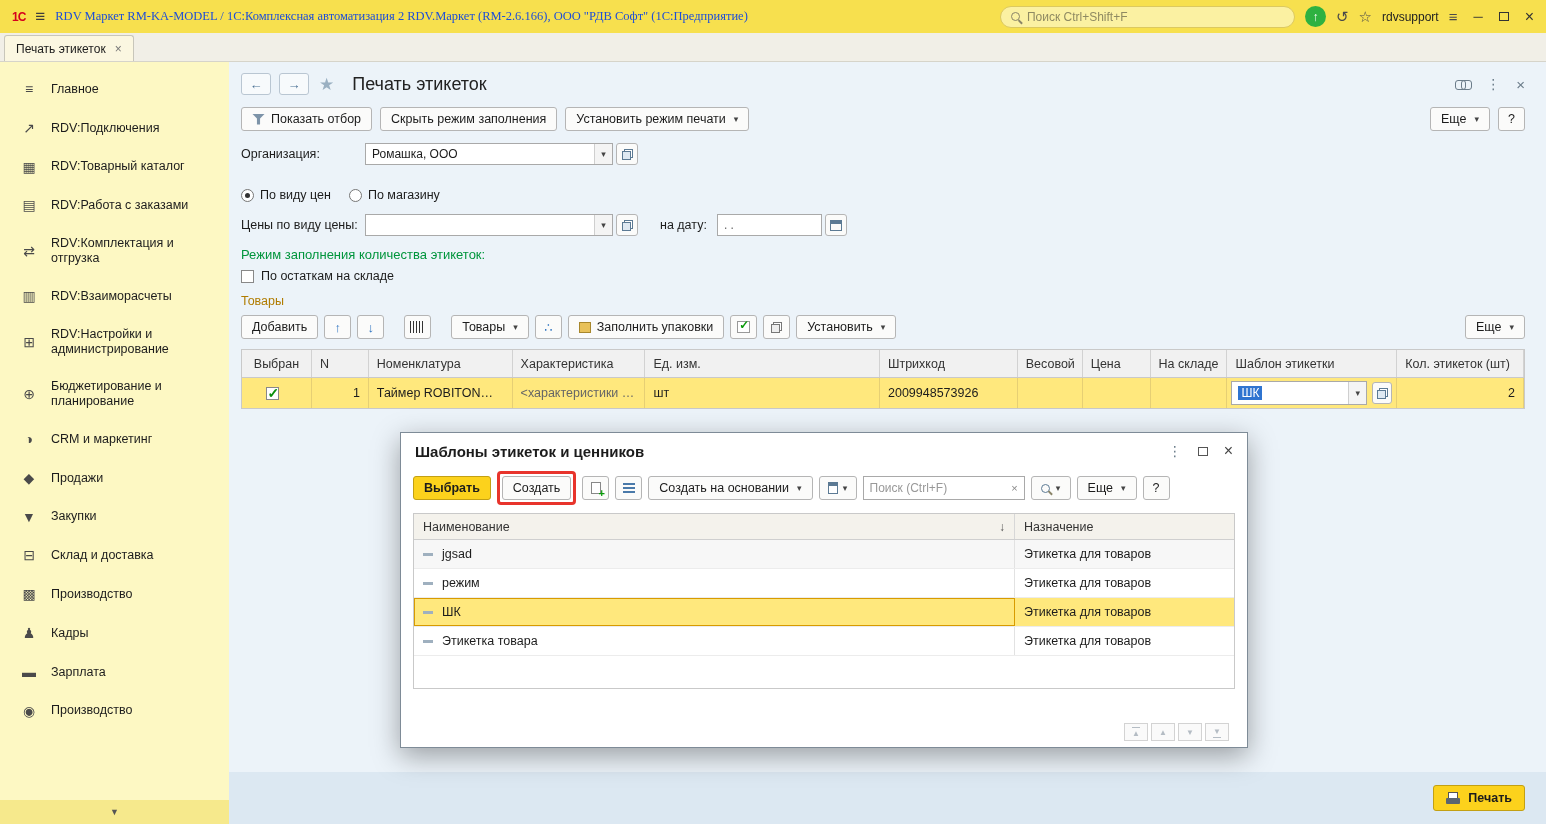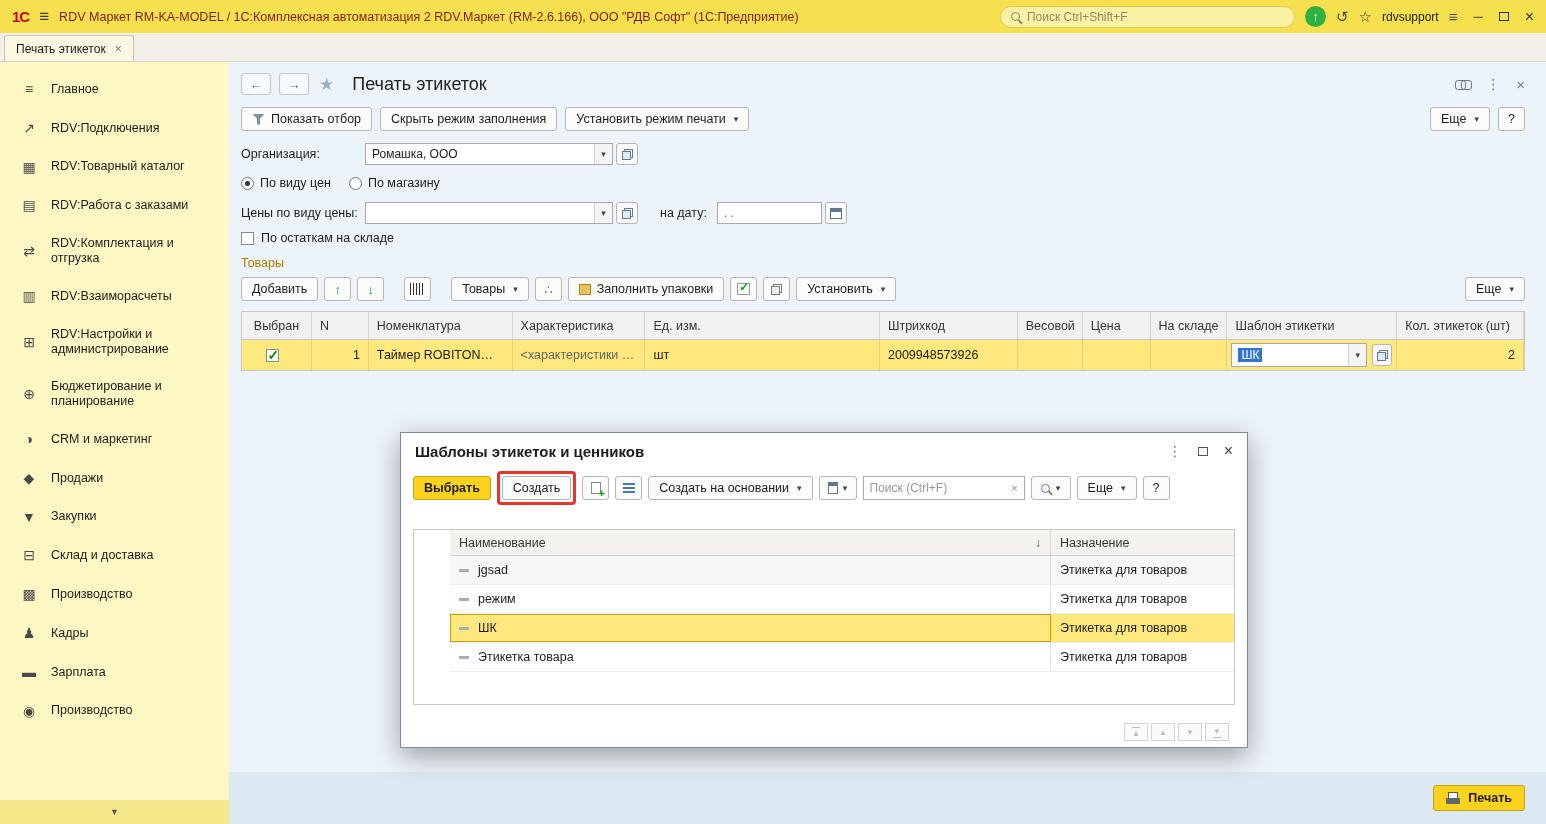--- a/index.html
+++ b/index.html
@@ -7,23 +7,23 @@
   .root {
     position: relative; width: 1546px; height: 824px; overflow: hidden;
     font-family: "Liberation Sans", sans-serif; font-size: 12.5px; color: #1c1c1c;
     background: #ecf3f9; cursor: default;
   }
   
   .titlebar {
     position: absolute; top:0; left:0; right:0; height:33px;
     background:#f7e04e; display:flex; align-items:center; padding:0 12px; gap:10px;
   }
-  .logo { color:#d6001c; font-weight:bold; font-size:15px; letter-spacing:-1px; flex:none; }
+  .logo { color:#d6001c; font-weight:bold; font-size:12px; letter-spacing:-1px; flex:none; }
   .hamburger { font-size:17px; color:#3c3c3c; flex:none; }
-  .win-title { font-size:12.5px; color:#7f1d1d; white-space:nowrap; overflow:hidden; text-overflow:ellipsis; max-width:830px; }
+  .win-title { font-size:12.5px; color:#1d4ed8; white-space:nowrap; overflow:hidden; text-overflow:ellipsis; max-width:830px;font-family:Liberation Serif, serif; }
   .tb-search {
     margin-left:auto; width:295px; height:22px; background:#fbf1a2; border:1px solid #dcc95f;
     border-radius:11px; display:flex; align-items:center; padding:0 10px; gap:7px; flex:none;
   }
   .tb-search input { background:transparent; border:none; outline:none; width:100%; font:inherit; font-size:12px; color:#444; }
   .tb-search input::placeholder { color:#8f8a62; }
   .ic-magnifier { position:relative; width:9px; height:9px; border:1.5px solid #8a8468; border-radius:50%; flex:none; }
   .ic-magnifier::after { content:""; position:absolute; width:5px; height:1.5px; background:#8a8468; transform:rotate(45deg); right:-4px; bottom:-2px; }
   .green-badge { width:21px; height:21px; border-radius:50%; background:#2eb141; color:#fff; display:flex; align-items:center; justify-content:center; font-size:12px; font-weight:bold; flex:none; }
   .tb-ic { color:#4a4a4a; font-size:15px; flex:none; }
@@ -127,21 +127,21 @@
   .btn-yellow { background:#fcd21c; border:1px solid #c3a013; font-weight:bold; }
   .annot { border:3px solid #e8342c; border-radius:4px; padding:2px; display:inline-flex; }
   .ic-docplus { width:10px; height:12px; border:1px solid #888; background:#fff; position:relative; }
   .ic-docplus::after { content:"+"; position:absolute; right:-5px; bottom:-6px; color:#0a9a0a; font-weight:bold; font-size:11px; }
   .ic-list { width:12px; height:10px; background:repeating-linear-gradient(180deg,#4a7aaa 0 2px,transparent 2px 4px); }
   .ic-clipboard { width:10px; height:12px; border:1px solid #5c7a94; background:linear-gradient(#5c7a94 0 3px,#fff 3px); }
   .dlg-search { display:flex; align-items:center; height:24px; border:1px solid #a9a9a9; background:#fff; width:162px; padding:0 6px; gap:5px; }
   .dlg-search input { border:none; outline:none; flex:1; min-width:0; font:inherit; font-size:12px; color:#333; background:transparent; }
   .dlg-search input::placeholder { color:#999; }
   .clear-x { color:#888; font-size:11px; }
-  .dlg-grid { margin:16px 12px; border:1px solid #c9c9c9; height:176px; background:#fff; overflow:hidden;padding-left:36px; }
+  .dlg-grid { margin:0 12px; border:1px solid #c9c9c9; height:176px; background:#fff; overflow:hidden; }
   .dlg-head { display:flex; height:26px; background:#f4f2ec; border-bottom:1px solid #cfcfcf; }
   .dh { display:flex; align-items:center; padding:0 9px; border-right:1px solid #d7d7d7; color:#333; }
   .dh-name { width:601px; } .dh-purpose { flex:1; border-right:none; }
   .sort { margin-left:auto; color:#555; font-size:12px; }
   .dlg-row { display:flex; height:29px; border-bottom:1px solid #ececec; background:#fff; }
   .dlg-row.alt { background:#f7f7f7; }
   .dlg-row.selected { background:#ffe87d; }
   .dc { display:flex; align-items:center; padding:0 9px; gap:9px; overflow:hidden; white-space:nowrap; }
   .dc-name { width:601px; border-right:1px solid #e2e2e2; }
   .dc-purpose { flex:1; }
@@ -306,21 +306,21 @@
         <span class="flabel">Организация:</span>
         <span class="combo">
           <span class="combo-text">Ромашка, ООО</span>
           <span class="combo-arrow">▾</span>
         </span>
         <span class="mini-btn">
             <span class="ic-open"></span>
           </span>
       </div>
 
-      <div class="frow" style="margin-top:11px">
+      <div class="frow" style="margin-top:23px">
         <span class="radio sel"></span>
         <span style="margin-right:18px">По виду цен</span>
         <span class="radio"></span>
         <span>По магазину</span>
       </div>
 
       <div class="frow" style="margin-top:12px">
         <span class="flabel">Цены по виду цены:</span>
         <span class="combo">
           <span class="combo-text"></span>
@@ -331,20 +331,21 @@
           </span>
         <span style="margin-left:22px; margin-right:10px">на дату:</span>
         <span class="combo" style="width:105px">
           <span class="combo-text muted">. .</span>
         </span>
         <span class="mini-btn">
             <span class="ic-calendar"></span>
           </span>
       </div>
 
+      <div class="green-head">Режим заполнения количества этикеток:</div>
 
       <div class="frow" style="margin-top:7px">
         <span class="check"></span>
         <span>По остаткам на складе</span>
       </div>
 
       <div class="gold-head">Товары</div>
 
       <div class="ptoolbar">
         <span class="btn">

